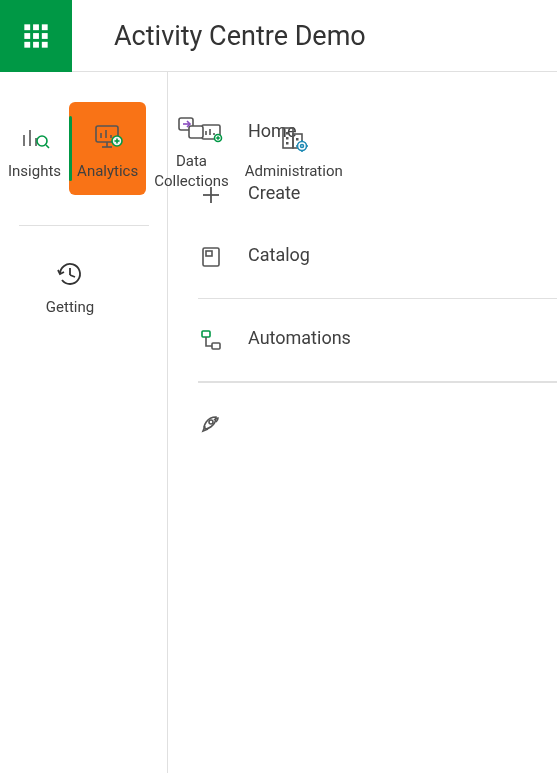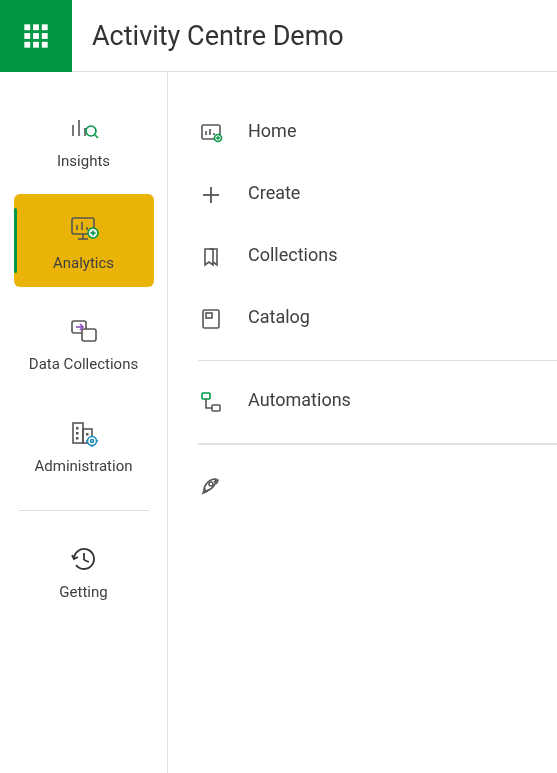--- a/index.html
+++ b/index.html
@@ -30,59 +30,59 @@
       cursor: pointer;
     }
     .app-launcher svg {
       width: 28px;
       height: 28px;
     }
     .header-title {
       font-size: 27px;
       font-weight: 400;
       color: #333333;
-      margin-left: 20px;
+      margin-left: 42px;
     }
     .body {
       display: flex;
       height: calc(100% - 72px);
     }
     .sidebar {
       width: 168px;
       border-right: 1px solid #e0e0e0;
       padding-top: 20px;
       display: flex;
       flex-direction: column;
       align-items: center;
     }
     .sidebar-section {
       width: 100%;
       display: flex;
-      flex-direction: column;
+      flex-direction: row;
       align-items: center;
     }
     .sidebar-divider {
       width: 130px;
       height: 1px;
       background: #e0e0e0;
       margin: 12px 0;
     }
     .sidebar-item {
       width: 140px;
       display: flex;
       flex-direction: column;
       align-items: center;
       padding: 18px 8px 14px 8px;
       cursor: pointer;
       border-radius: 6px;
       position: relative;
       margin-bottom: 8px;
     }
     .sidebar-item.active {
-      background: #eab308;
+      background: #f97316;
     }
     .sidebar-item.active::before {
       content: '';
       position: absolute;
       left: 0;
       top: 14px;
       bottom: 14px;
       width: 3px;
       background: #009845;
       border-radius: 2px;
@@ -259,29 +259,20 @@
         <div class="menu-item-icon">
           <svg viewBox="0 0 24 24" width="24" height="24" fill="none" stroke="#555" stroke-width="1.8">
             <line x1="12" y1="4" x2="12" y2="20"></line>
             <line x1="4" y1="12" x2="20" y2="12"></line>
           </svg>
         </div>
         <div class="menu-item-label">Create</div>
       </div>
 
 
-      <div class="menu-item">
-        <div class="menu-item-icon">
-          <svg viewBox="0 0 24 24" width="24" height="24" fill="none" stroke="#555" stroke-width="1.6">
-            <path d="M 6 4 L 6 20 L 10 17 L 14 20 L 14 4 Z"></path>
-            <path d="M 10 4 L 18 4 L 18 20 L 14 17"></path>
-          </svg>
-        </div>
-        <div class="menu-item-label">Collections</div>
-      </div>
 
       <div class="menu-item">
         <div class="menu-item-icon">
           <svg viewBox="0 0 24 24" width="24" height="24" fill="none" stroke="#555" stroke-width="1.6">
             <rect x="4" y="3" width="16" height="18" rx="1.5"></rect>
             <rect x="7" y="6" width="6" height="5"></rect>
           </svg>
         </div>
         <div class="menu-item-label">Catalog</div>
       </div>

